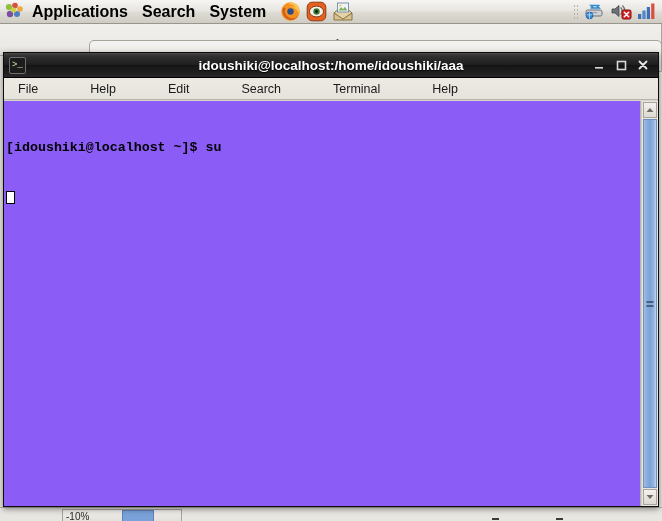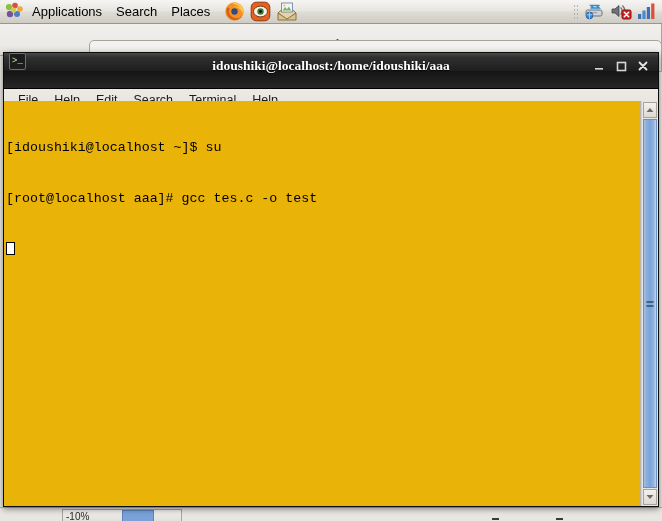--- a/index.html
+++ b/index.html
@@ -12,22 +12,22 @@
   #screen { position: relative; width: 662px; height: 521px; overflow: hidden; background:#d6d2c8; }
 
   
   #top-panel {
     position: absolute; left:0; top:0; width:662px; height:24px;
     background: linear-gradient(to bottom, #f6f5f3 0%, #e8e6e1 45%, #dedbd4 55%, #cfccc4 100%);
     border-bottom: 1px solid #9a968d;
     display: flex; align-items: center;
   }
   .panel-menu {
-    font-size: 13px; color: #000; padding: 2px 7px 3px 7px;
-    line-height: 15px; white-space: nowrap;
+    font-size: 16px; color: #000; padding: 2px 7px 3px 7px;
+    line-height: 15px; white-space: nowrap; font-weight: bold;
   }
   #panel-logo { width: 22px; height: 20px; margin-left: 3px; position:relative; }
   .panel-sep { width:5px; }
   .launcher { width: 22px; height: 21px; margin: 0 2px; position: relative; }
   .panel-right { margin-left:auto; display:flex; align-items:center; height:24px; padding-right:2px;}
   .dotgrip { width:6px; height:16px; margin-right:3px;
      background-image: radial-gradient(#b4b0a6 35%, transparent 36%);
      background-size: 3px 4px; opacity:.95;}
 
   
@@ -64,24 +64,24 @@
   }
 
   
   #term-window {
     position:absolute; left:3px; top:52px; width:656px; height:455px;
     border:1px solid #0c0c0c;
     background:#d9d6ce;
     box-shadow: 0 2px 6px rgba(0,0,0,.45);
   }
   #titlebar {
-    position:relative; height:36px; width:100%;
+    position:relative; height:25px; width:100%;
     background: linear-gradient(to bottom, #4a4a4a 0%, #303030 12%, #1e1e1e 50%, #141414 51%, #272727 100%);
     border-bottom:1px solid #000;
-    display:flex; align-items:flex-start;font-family:Liberation Serif, serif;
+    display:flex; align-items:center;
   }
   #title-icon {
     width:17px; height:17px; margin-left:5px;
     background:#1c1c1c; border:1px solid #6f6f6f; border-radius:2px;
     position:relative; flex:none;
   }
   #title-icon:before {
     content:">_"; position:absolute; left:2px; top:0px;
     font-family:"Liberation Mono", monospace; font-size:9px; color:#cfe8a6; line-height:15px;
   }
@@ -94,29 +94,29 @@
   .winbtn {
     width:22px; height:25px; position:relative; z-index:2; cursor:pointer;
   }
   #winbtns { margin-left:auto; display:flex; align-items:center; padding-right:4px; }
   .winbtn svg { position:absolute; left:50%; top:50%; transform:translate(-50%,-50%); }
 
   #menubar {
     height:22px; width:100%;
     background: linear-gradient(to bottom,#edeae4 0%, #e6e3dc 100%);
     border-bottom:1px solid #b9b5ac;
-    display:flex; align-items:center; padding-left:6px;
+    display:flex; align-items:center; padding-left:6px;gap:36px;
   }
   .menu-item {
     font-size:12.5px; color:#1a1a1a; padding:2px 8px; line-height:16px; cursor:default;
   }
 
   #term-body {
     position:absolute; left:0; right:0; top:48px; bottom:0;
-    background:#eab308; display:flex;
+    background:#8b5cf6; display:flex;font-weight:bold;
   }
   #term-text {
     flex:1 1 auto;
     padding:4px 0 0 2px;
     font-family:"Liberation Mono","DejaVu Sans Mono", monospace;
     font-size:13.3px; line-height:17px;
     color:#000; white-space:pre;
     overflow:hidden;
     border-right:1px solid #b9b5ac;
   }
@@ -232,21 +232,20 @@
       <div class="menu-item">Help</div>
       <div class="menu-item">Edit</div>
       <div class="menu-item">Search</div>
       <div class="menu-item">Terminal</div>
       <div class="menu-item">Help</div>
     </div>
 
     <div id="term-body">
       <div id="term-text">
         <div class="tline">[idoushiki@localhost ~]$ su</div>
-        <div class="tline">[root@localhost aaa]# gcc tes.c -o test</div>
         <div class="tline"><span class="cursor"></span></div>
       </div>
 
       <div id="scroll">
         <div class="sb-arrow">
           <svg width="9" height="6" viewBox="0 0 9 6">
               <path d="M4.5 1 L8 5 L1 5 Z" fill="#6f6b63"></path>
             </svg>
         </div>
         <div class="sb-trough">
@@ -274,21 +273,21 @@
         <circle cx="12" cy="3.6" r="2.8" fill="#d94f3d"></circle>
         <circle cx="17" cy="7" r="2.8" fill="#f0a93b"></circle>
         <circle cx="14" cy="12" r="3" fill="#4a7fc1"></circle>
         <circle cx="7" cy="12" r="3.2" fill="#7a4fa0"></circle>
         <circle cx="10.6" cy="8" r="2.6" fill="#cfcf45"></circle>
       </svg>
     </div>
 
     <div class="panel-menu">Applications</div>
     <div class="panel-menu">Search</div>
-    <div class="panel-menu">Places</div>
+    <div class="panel-menu">System</div>
 
     <div class="panel-sep"></div>
 
     <div class="launcher">
       <svg width="21" height="21" viewBox="0 0 21 21">
         <circle cx="10.5" cy="10.5" r="9.2" fill="#f59120"></circle>
         <path d="M10.5 1.6a8.9 8.9 0 0 1 8.6 11.2c-2-5-6.3-7.3-10.4-6.6 2.6-1.4 5.6-.6 7 .8-1.2-2.6-4-4.1-7-3.6A8.9 8.9 0 0 1 10.5 1.6z" fill="#fdc44f"></path>
         <path d="M3 7c-1.6 4.3.6 9.6 5.3 11.4 4 1.5 8-.2 9.8-3.4-2.7 2.6-6.6 3.1-9.6 1.2C5 14 4 10 5.8 7.2 4.9 6.7 3.7 6.6 3 7z" fill="#d35f19"></path>
         <circle cx="10.5" cy="10.5" r="3.2" fill="#2a4e8a"></circle>
       </svg>

